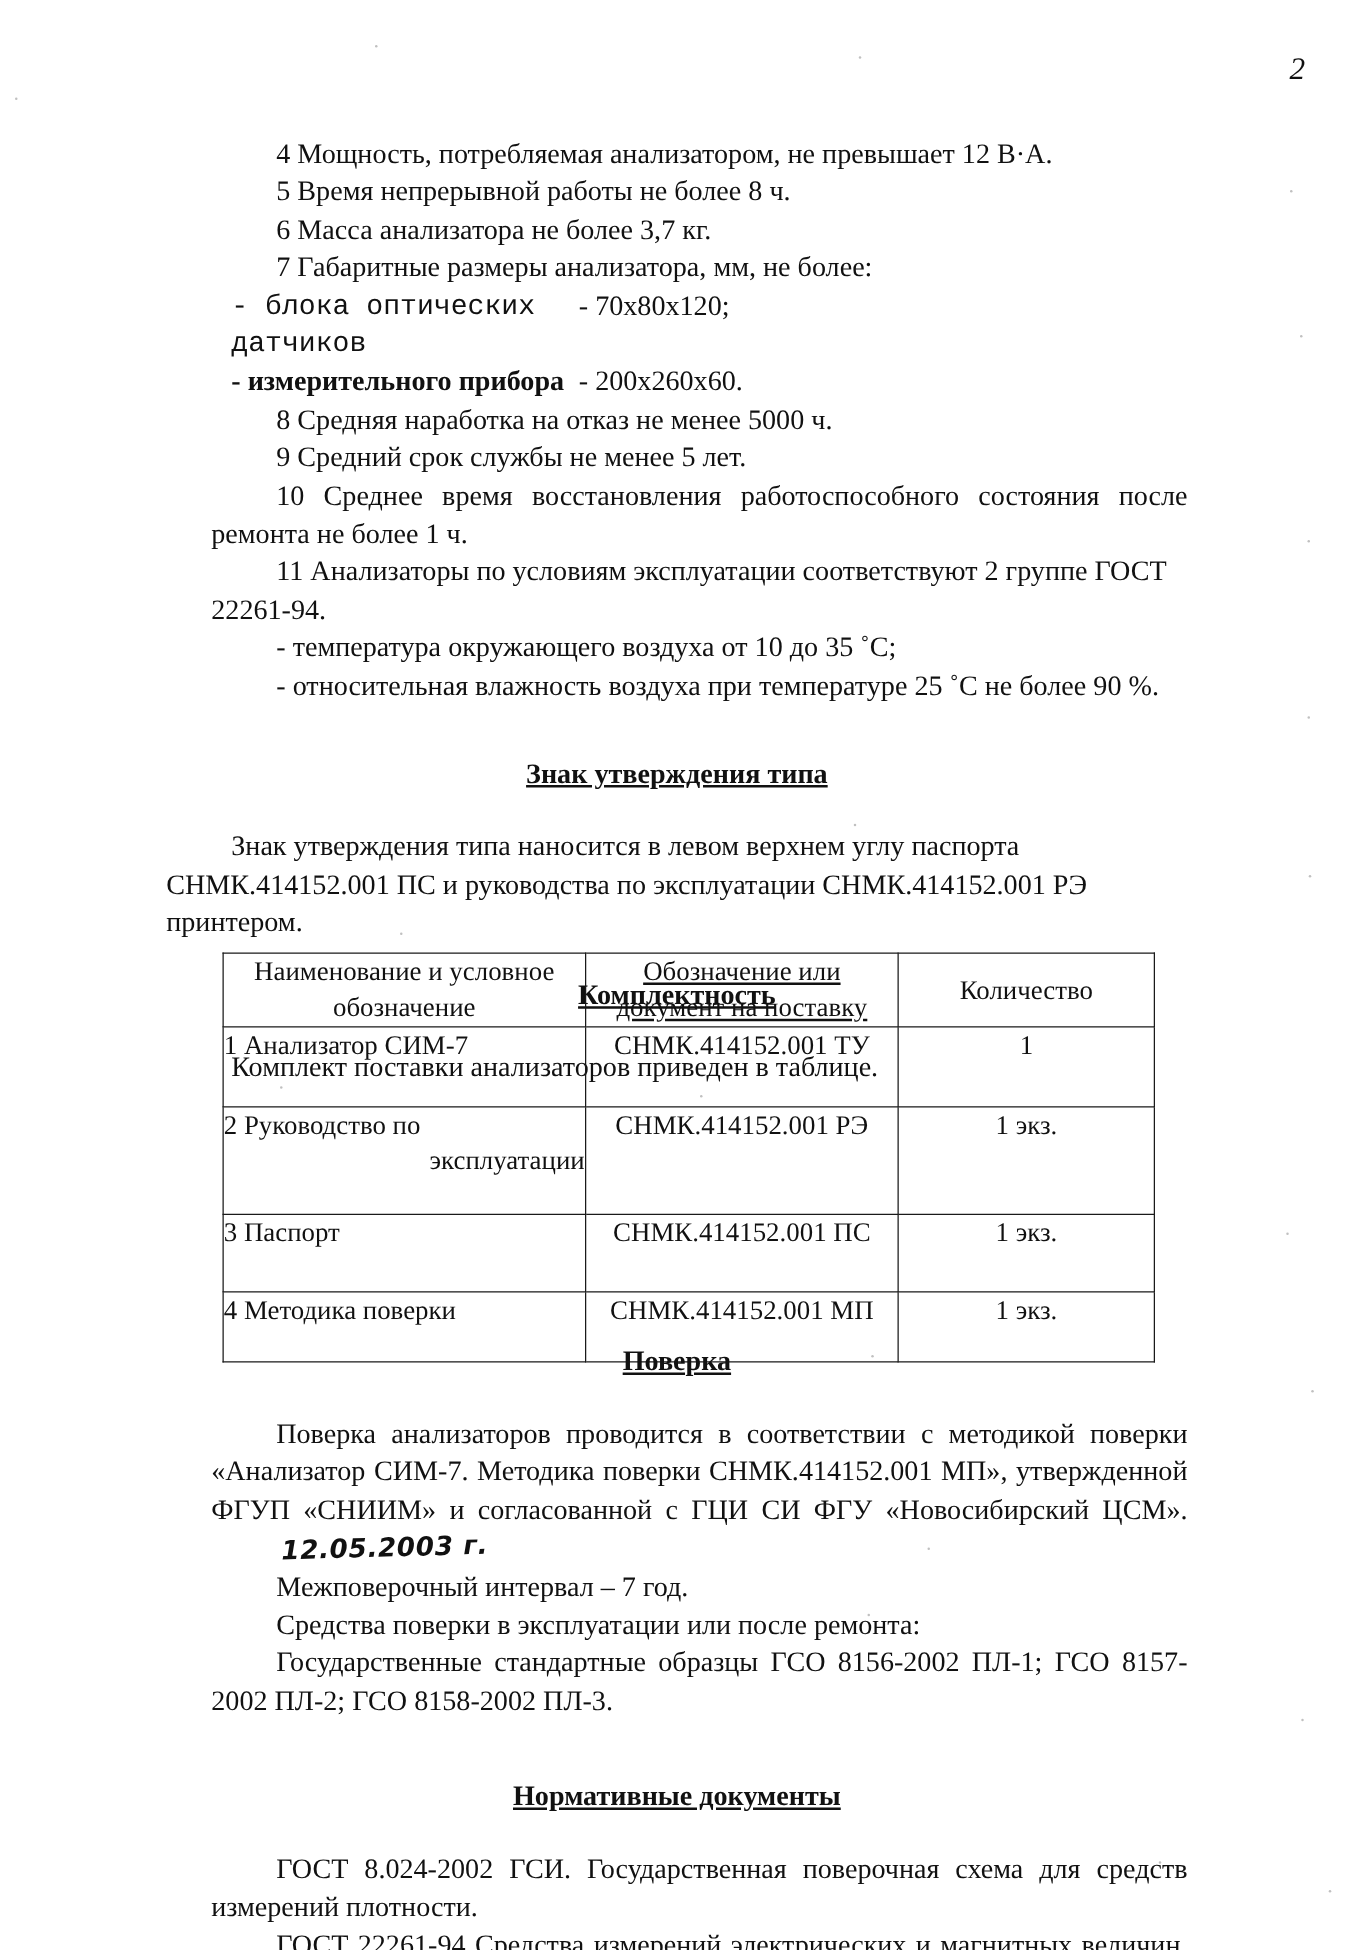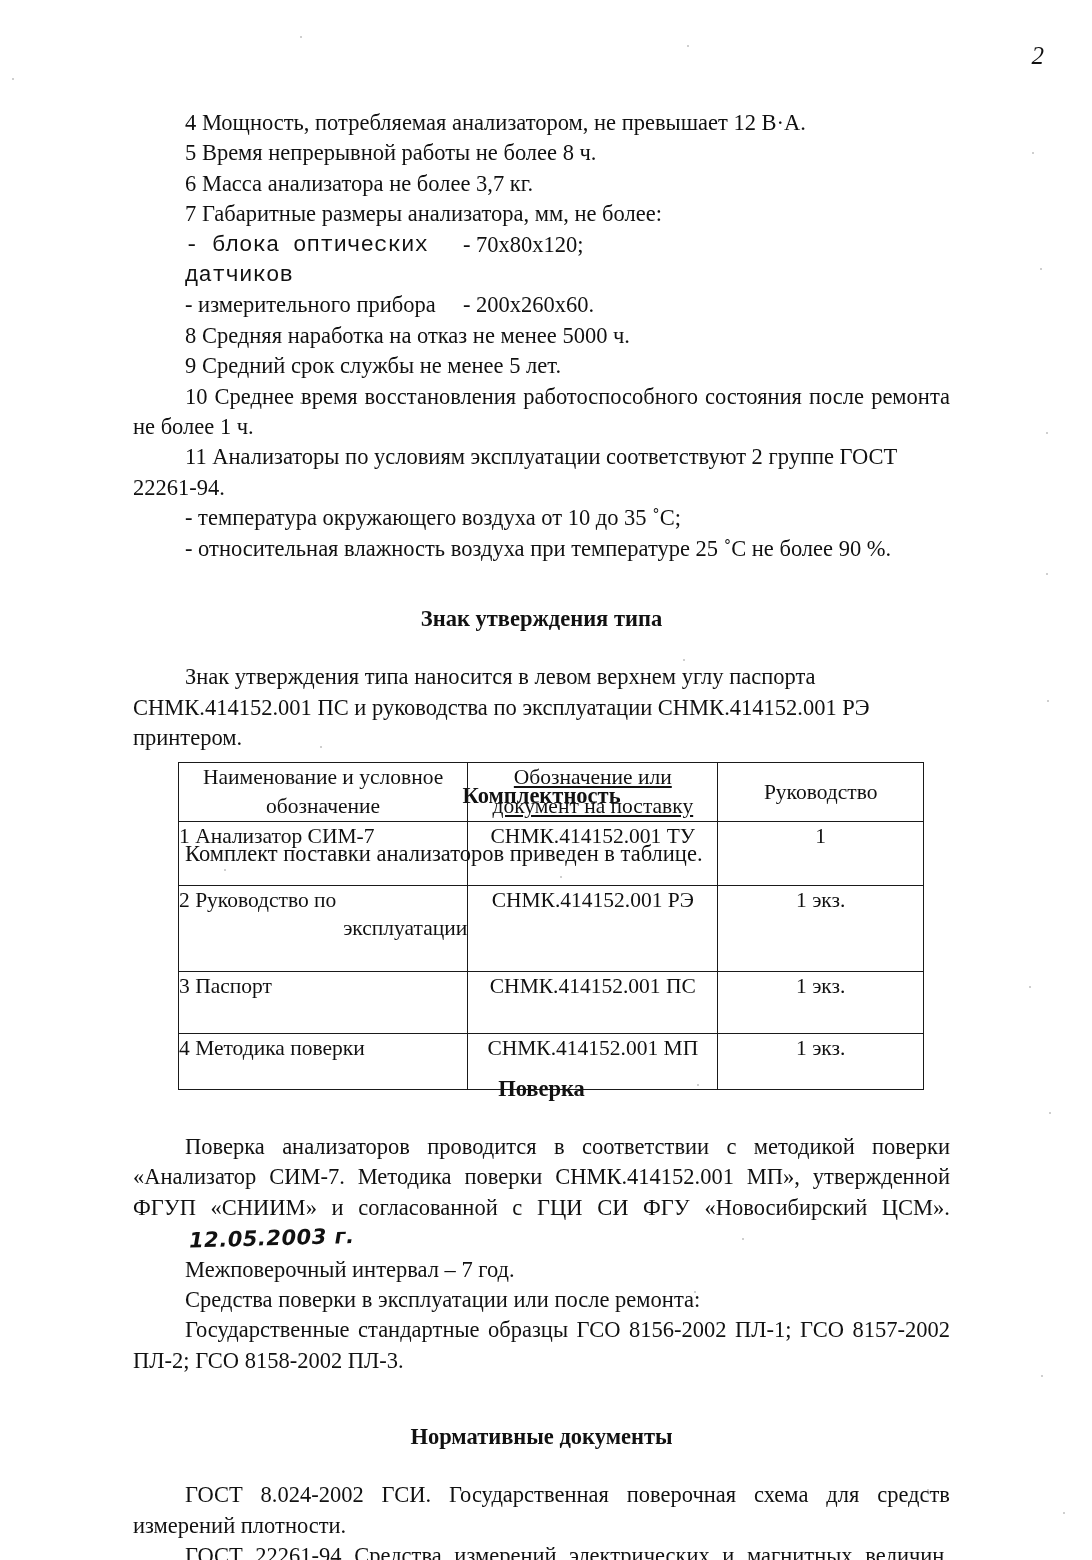--- a/index.html
+++ b/index.html
@@ -41,30 +41,32 @@
     top: 108px;
     width: 817px;
   }
   p {
     margin: 0;
     font-size: 22.5px;
     line-height: 30.4px;
   }
   .indent {
     text-indent: 52px;
+    margin-left: 36px;
   }
   .just {
     text-align: justify;
     text-align-last: left;
   }
   .heading {
     text-align: center;
     font-weight: bold;
     font-size: 22.5px;
     line-height: 30px;
+    text-decoration: underline;
   }
   .gap-md { height: 28px; }
   .gap-lg { height: 40px; }
   .gap-xl { height: 46px; }
 
   
   .dim-row {
     display: flex;
     font-size: 22.5px;
     line-height: 30.4px;
@@ -167,21 +169,21 @@
     <p class="indent">4 Мощность, потребляемая анализатором, не превышает 12 В·А.</p>
     <p class="indent">5 Время непрерывной работы не более 8 ч.</p>
     <p class="indent">6 Масса анализатора не более 3,7 кг.</p>
     <p class="indent">7 Габаритные размеры анализатора, мм, не более:</p>
 
     <div class="dim-row">
       <span class="dim-label" style="padding-left:52px;box-sizing:border-box;font-family:Liberation Mono, monospace;">- блока оптических датчиков</span>
       <span class="dim-value">- 70х80х120;</span>
     </div>
     <div class="dim-row">
-      <span class="dim-label" style="padding-left:52px;box-sizing:border-box;">- измерительного прибора</span>
+      <span class="dim-label" style="padding-left:52px;box-sizing:border-box;font-weight:bold;">- измерительного прибора</span>
       <span class="dim-value">- 200х260х60.</span>
     </div>
 
     <p class="indent">8 Средняя наработка на отказ не менее 5000 ч.</p>
     <p class="indent">9 Средний срок службы не менее 5 лет.</p>
     <p class="indent just">10 Среднее время восстановления работоспособного состояния после ремонта не более 1 ч.</p>
     <p class="indent">11 Анализаторы по условиям эксплуатации соответствуют 2 группе ГОСТ 22261-94.</p>
     <p class="indent">- температура окружающего воздуха от 10 до 35 ˚С;</p>
     <p class="indent">- относительная влажность воздуха при температуре 25 ˚С не более 90 %.</p>
 
@@ -202,21 +204,21 @@
       <thead>
         <tr>
           <th class="hd c-name">
             <span>Наименование и условное</span><br>
             <span>обозначение</span>
           </th>
           <th class="hd c-desig">
             <span>Обозначение или</span><br>
             <span>документ на поставку</span>
           </th>
-          <th class="hd mid c-qty">Руководство</th>
+          <th class="hd mid c-qty">Количество</th>
         </tr>
       </thead>
       <tbody>
         <tr class="row-h1">
           <td class="name-cell">1  Анализатор СИМ-7</td>
           <td class="desig-cell">СНМК.414152.001 ТУ</td>
           <td class="qty-cell">1</td>
         </tr>
         <tr class="row-h2">
           <td class="name-cell">

